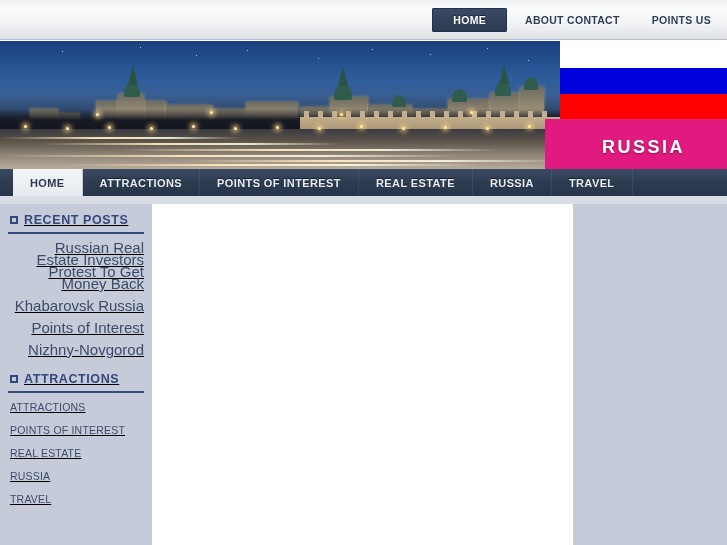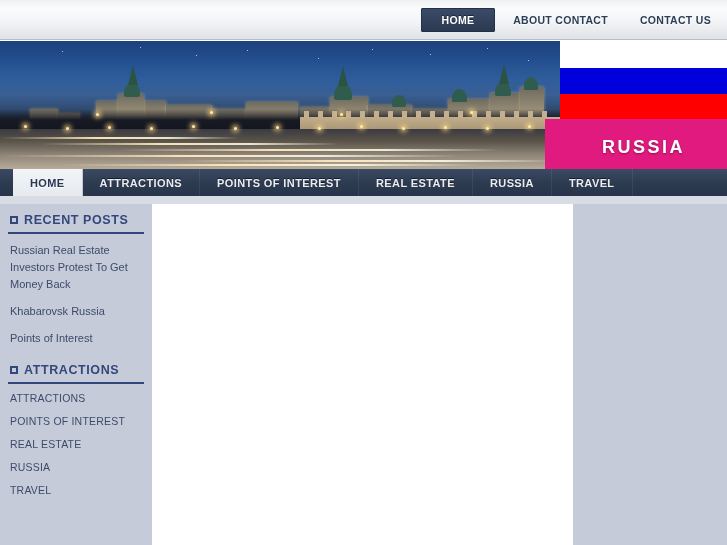--- a/index.html
+++ b/index.html
@@ -214,21 +214,21 @@
     width: 421px; height: 341px;
     background: #ffffff;
   }
   .rightrail {
     position: absolute;
     left: 573px; top: 8px;
     width: 154px; height: 341px;
     background: #c5cbd8;
   }
 
-  .widget { margin-bottom: 14px; }
+  .widget { margin-bottom: 14px; text-decoration: underline; }
   .widget-head {
     display: flex;
     align-items: center;
     gap: 6px;
     font-size: 12.5px;
     font-weight: bold;
     letter-spacing: 0.6px;
     color: #33477c;
     padding: 2px 0 5px 2px;
   }
@@ -239,26 +239,27 @@
     background: #c5cbd8;
   }
   .widget-rule {
     height: 2px;
     background: #33477c;
     margin-bottom: 8px;
   }
 
   .post-link {
     display: block;
-    font-size: 11px;
-    line-height: 17px;
+    font-size: 15px;
+    line-height: 12px;
     color: #3d4b6b;
     padding: 0 0 0 2px;
     margin-bottom: 10px;
     cursor: pointer;
+    text-align: right;
   }
   .cat-link {
     display: block;
     font-size: 10.5px;
     line-height: 12px;
     color: #3d4b6b;
     padding: 0 0 0 2px;
     margin-bottom: 11px;
     cursor: pointer;
     letter-spacing: 0.2px;
@@ -274,21 +275,21 @@
 </style>
 </head>
 <body>
 
 <div id="page">
 
   <div class="topnav">
     <div class="topnav-inner">
       <div class="topnav-item active">HOME</div>
       <div class="topnav-item">ABOUT CONTACT</div>
-      <div class="topnav-item">CONTACT US</div>
+      <div class="topnav-item">POINTS US</div>
     </div>
   </div>
 
   <div class="banner">
 
     <div class="banner-photo">
 
       <div class="star" style="left:62px;  top:10px;"></div>
       <div class="star" style="left:140px; top:6px;"></div>
       <div class="star" style="left:196px; top:14px;"></div>
@@ -403,20 +404,21 @@
       <div class="widget">
         <div class="widget-head">
           <span class="head-marker"></span>
           <span>RECENT POSTS</span>
         </div>
         <div class="widget-rule"></div>
 
         <a class="post-link">Russian Real Estate Investors Protest To Get Money Back</a>
         <a class="post-link">Khabarovsk Russia</a>
         <a class="post-link">Points of Interest</a>
+        <a class="post-link">Nizhny-Novgorod</a>
       </div>
 
       <div class="widget">
         <div class="widget-head">
           <span class="head-marker"></span>
           <span>ATTRACTIONS</span>
         </div>
         <div class="widget-rule"></div>
 
         <a class="cat-link">ATTRACTIONS</a>

